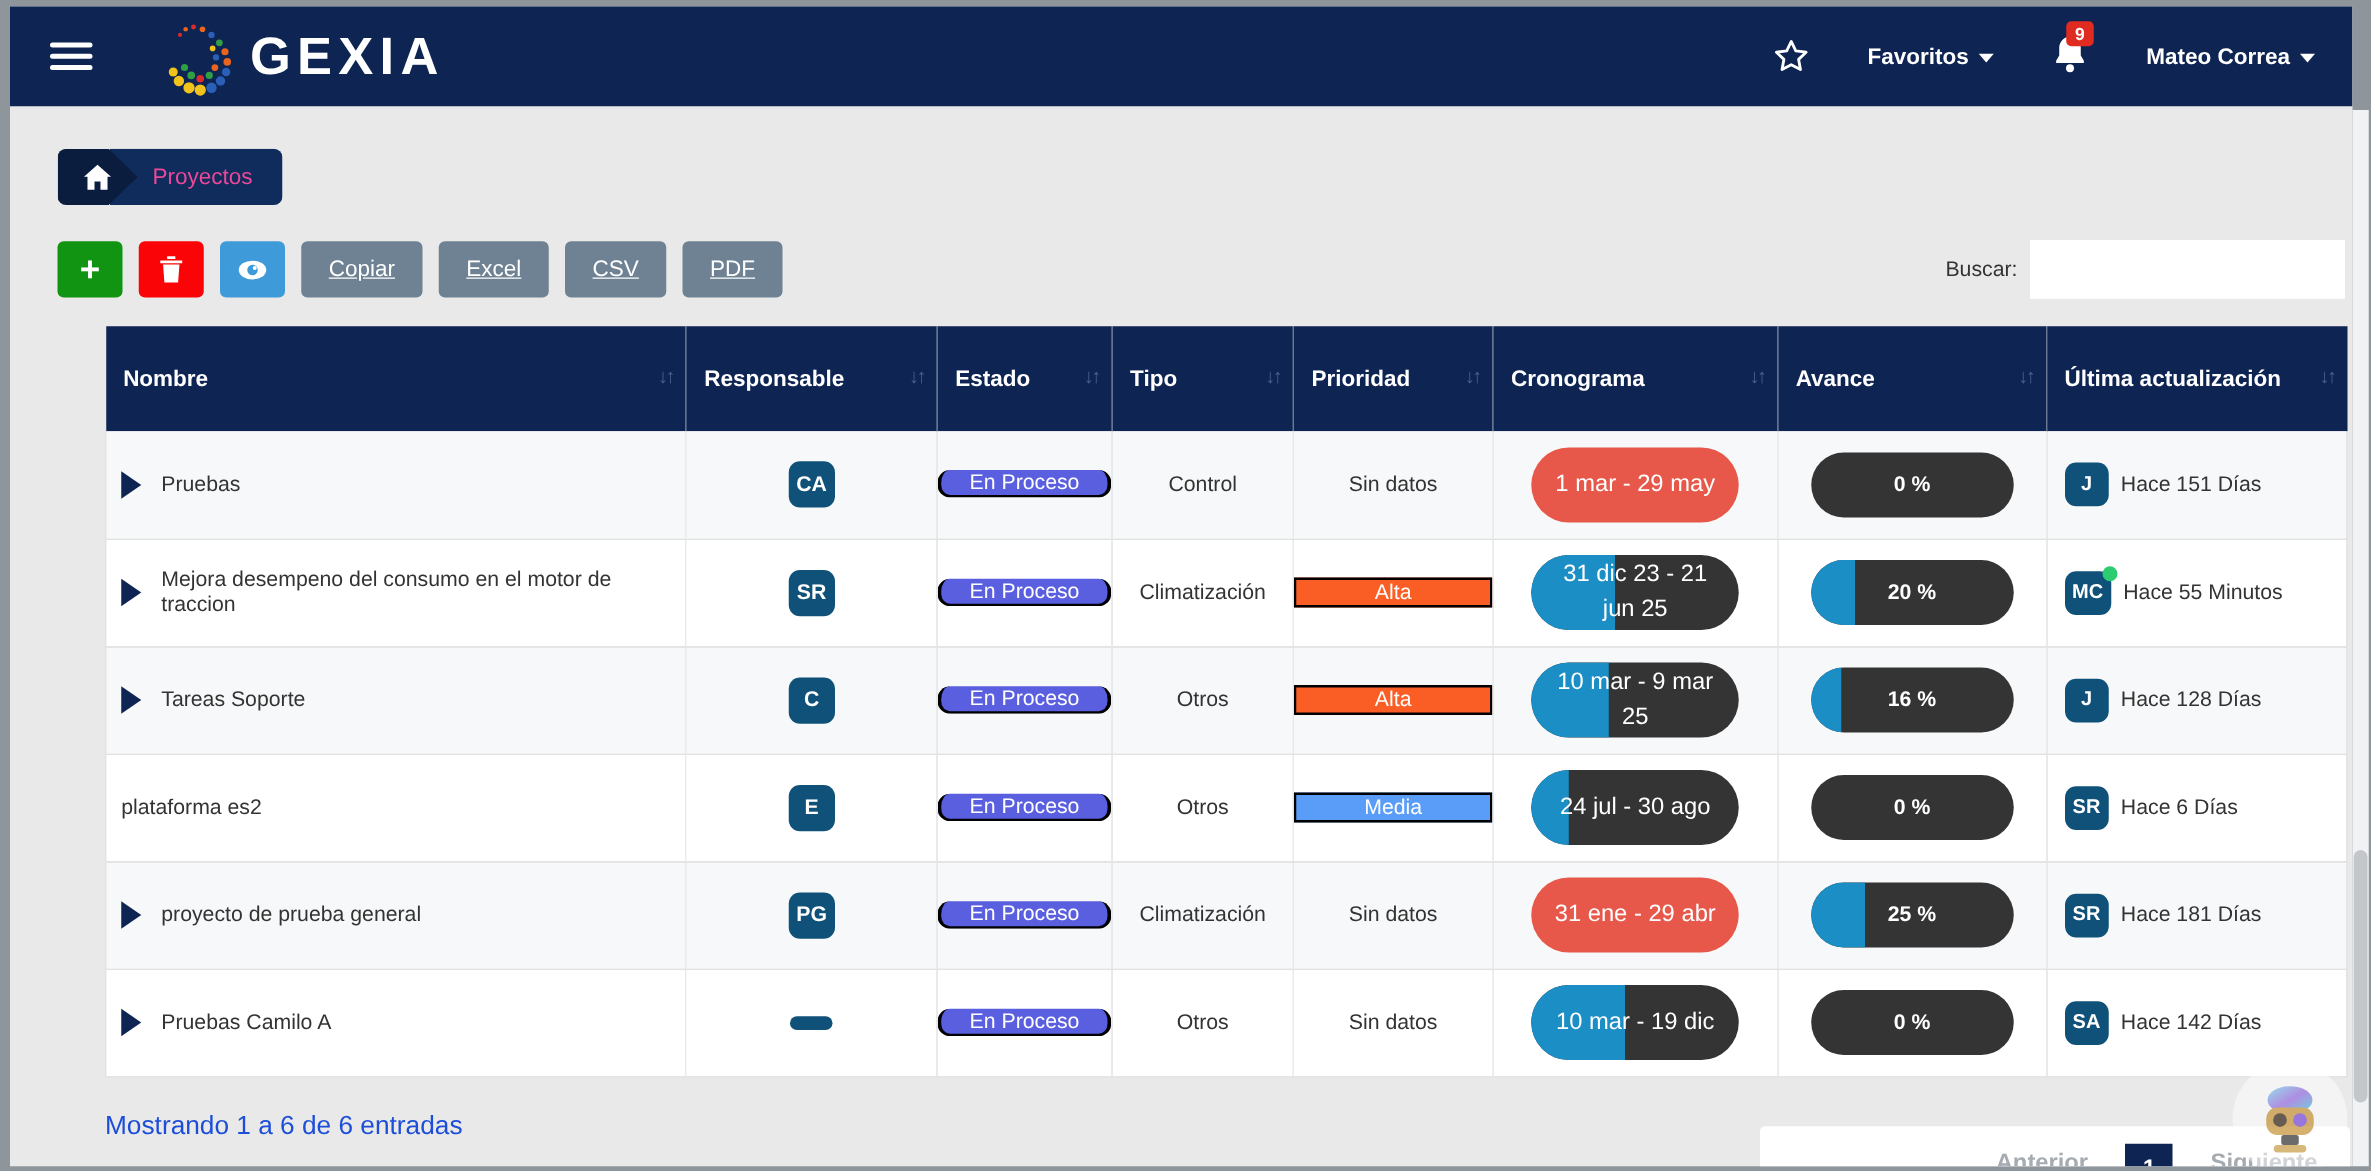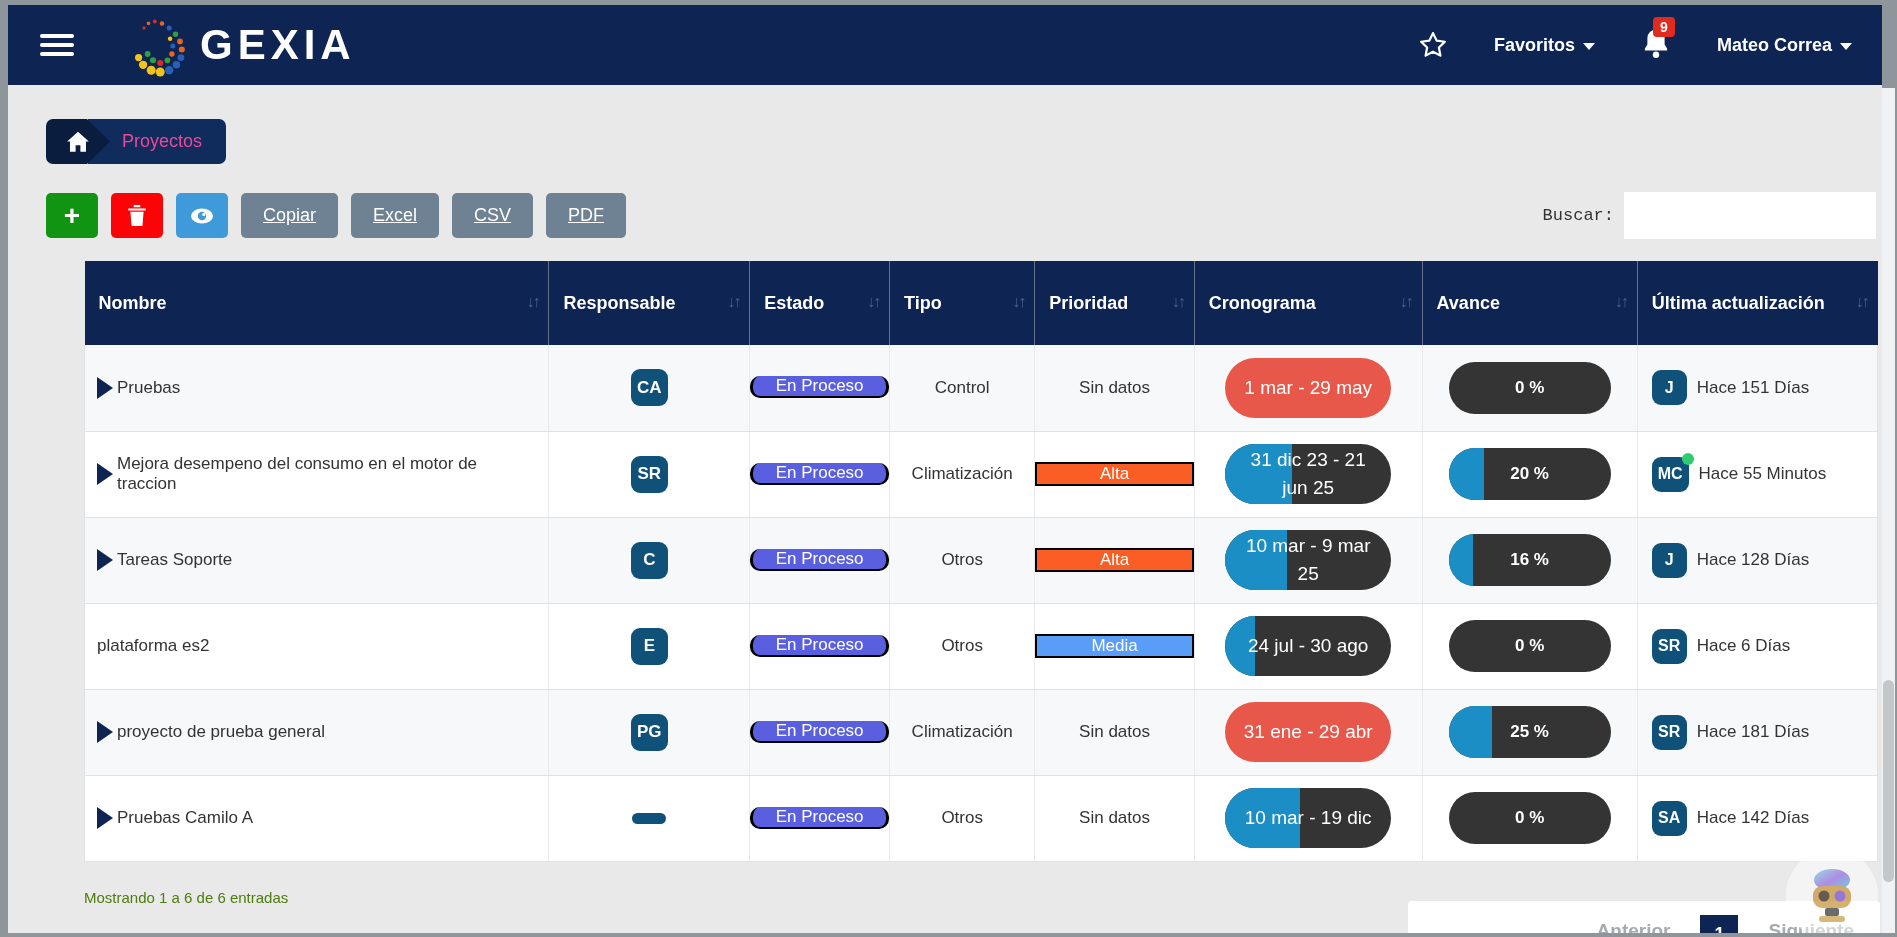--- a/index.html
+++ b/index.html
@@ -30,40 +30,40 @@
   
   .toolbar-row { margin-top:28px; display:flex; align-items:center; }
   .btn { height:45px; border:none; border-radius:5px; color:#fff; font-size:18px; font-family:inherit; cursor:pointer;
          display:flex; align-items:center; justify-content:center; margin-right:13px; }
   .btn-icon { width:52px; }
   .btn-grey { background:var(--btngray,#6e8294); padding:0 22px;text-decoration:underline; }
   .btn-add { background:var(--btngreen,#119411); font-size:28px; font-weight:bold; }
   .btn-del { background:var(--btnred,#fa0407); }
   .btn-eye { background:var(--btnblue,#3f9ad9); }
   .search-wrap { margin-left:auto; display:flex; align-items:center; gap:10px; padding-right:6px; }
-  .search-label { font-size:17px; color:#333;font-family:Liberation Mono, monospace; }
+  .search-label { font-size:17px; color:#333; }
   .search-input { width:252px; height:47px; border:none; background:#fff; font-size:17px; padding:0 10px; outline:none; }
 
   
   .table-wrap { margin:22px 4px 0 38px; }
   table { width:100%; border-collapse:collapse; table-layout:fixed; }
   thead th { background:var(--navy,#0e2452); color:#fff; height:84px; font-size:18px; text-align:left;
              padding:0 10px 0 14px; vertical-align:middle; border-right:1px solid rgba(255,255,255,.35); cursor:pointer; }
   thead th:last-child { border-right:none; }
   .th-inner { display:flex; align-items:flex-start; justify-content:space-between; gap:18px; }
   .sort-icon { color:#46628a; font-size:16px; letter-spacing:-2px; white-space:nowrap; flex:none; }
   tbody tr { height:86px; }
   tbody tr:nth-child(odd)  td { background:#f7f8f9; }
   tbody tr:nth-child(even) td { background:#ffffff; }
   tbody td { border-bottom:1px solid #e0e2e4; border-right:1px solid #e8eaec; font-size:17px; color:#333;
              vertical-align:middle; padding:0; overflow:hidden; }
   tbody td:first-child { border-left:1px solid #e0e2e4; }
   tbody td:last-child  { border-right:1px solid #e0e2e4; }
 
-  .cell-nombre { display:flex; align-items:center; gap:4px; padding:0 10px 0 12px; }
+  .cell-nombre { display:flex; align-items:center; gap:16px; padding:0 10px 0 12px; }
   .expand-tri { width:0; height:0; border-top:11px solid transparent; border-bottom:11px solid transparent;
                 border-left:16px solid var(--navy,#0e2452); flex:none; cursor:pointer; }
   .cell-center { display:flex; align-items:flex-start; justify-content:center; height:100%; }
 
   .avatar { background:var(--badge,#0f5178); color:#fff; font-weight:bold; font-size:17px; border-radius:9px;
             min-width:37px; height:37px; padding:0 6px; display:flex; align-items:center; justify-content:center; position:relative; }
   .avatar-dash { background:var(--badge,#0f5178); width:34px; height:11px; border-radius:6px; }
   .online-dot { position:absolute; top:-4px; right:-5px; width:12px; height:12px; border-radius:50%; background:#2ecc71; }
 
   .estado-fill { height:calc(100% - 3px); margin:1px 0 2px 0; background:var(--purple,#5a5fe0);
@@ -79,21 +79,21 @@
   .pill .fill { position:absolute; left:0; top:0; bottom:0; background:var(--progress,#1b8ec6); }
   .pill .lbl { position:relative; z-index:1; }
   .pill-crono { width:166px; height:60px; font-size:19px; line-height:1.45; padding:0 16px; }
   .pill-crono.alert { background:var(--alert,#e7584a); }
   .pill-avance { width:162px; height:52px; font-size:17px; font-weight:bold; }
 
   .cell-ultima { display:flex; align-items:center; gap:10px; padding:0 8px 0 14px; }
   .cell-ultima .avatar { min-width:35px; height:35px; font-size:16px; flex:none; }
 
   
-  .footer-info { margin:27px 0 0 38px; font-size:15px; color:#4d7c0f; }
+  .footer-info { margin:27px 0 0 38px; font-size:21px; color:#1d4ed8; }
   .pagination { position:absolute; right:2px; top:896px; width:472px; height:64px; background:#fff; border-radius:4px;
                 display:flex; align-items:flex-start; justify-content:flex-end; gap:30px; padding:14px 26px 0 0; }
   .page-btn { font-size:19px; font-weight:600; color:#a6abb1; cursor:pointer; padding-top:5px; }
   .page-num { background:var(--navy,#0e2452); color:#fff; width:38px; height:38px; display:flex; align-items:center;
               justify-content:center; font-size:18px; font-weight:bold; cursor:pointer; }
 
   .mascot { position:absolute; right:4px; bottom:-8px; width:92px; height:92px; border-radius:50%;
             background:rgba(255,255,255,.65); display:flex; align-items:center; justify-content:center;
             opacity:.75; z-index:6; cursor:pointer; }
 

